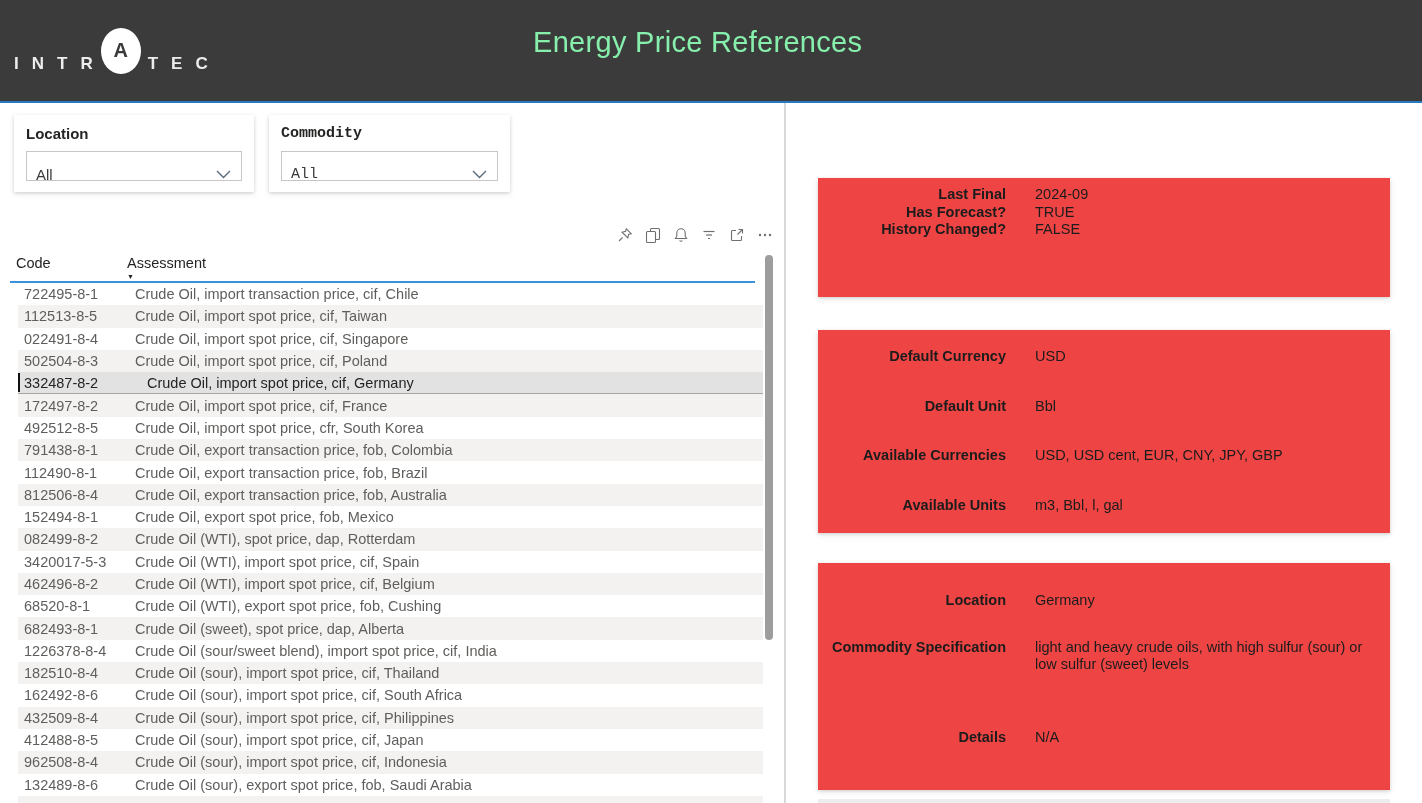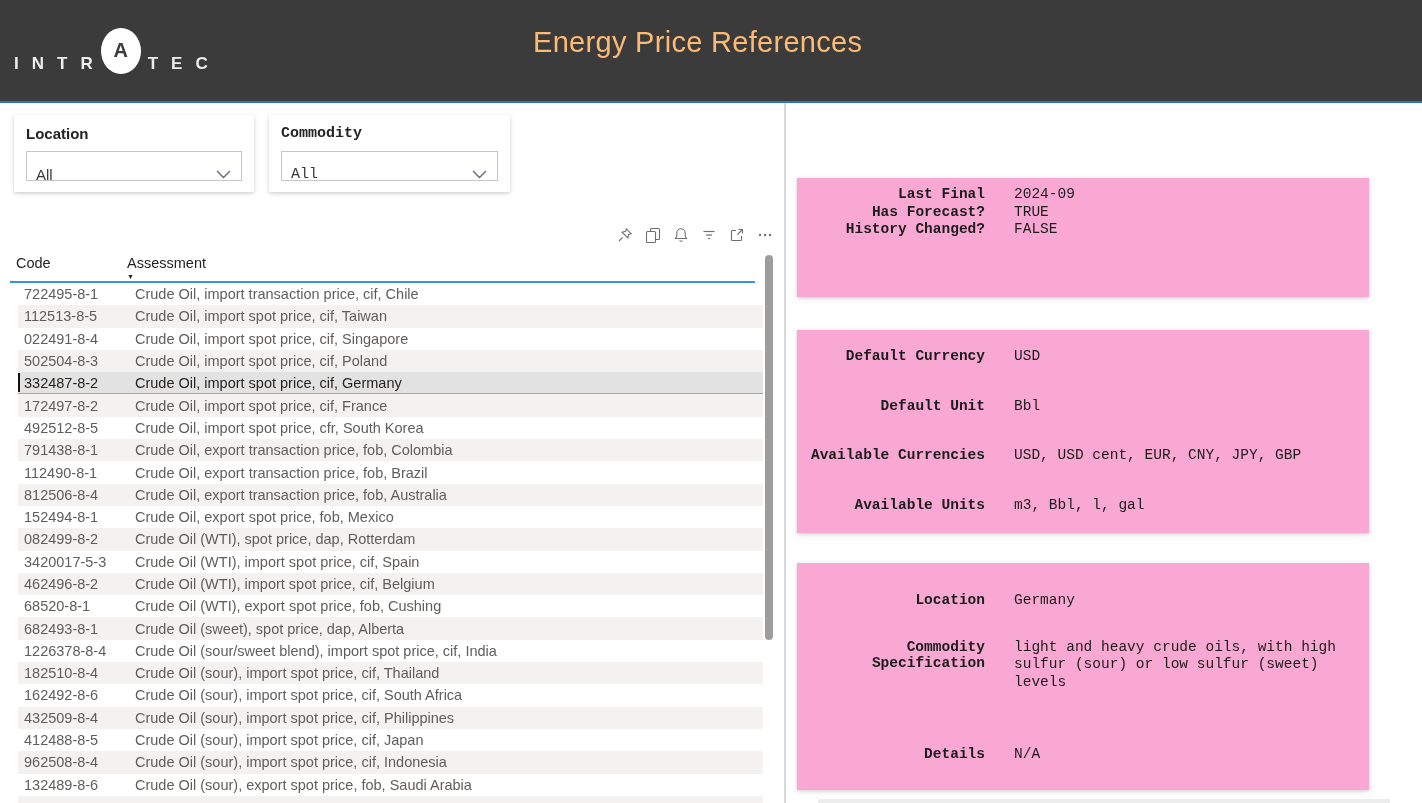--- a/index.html
+++ b/index.html
@@ -23,21 +23,21 @@
   }
   .logo-circle {
     width:40px; height:46px; border-radius:50%;
     background:#fff; color:#3b3b3b;
     display:flex; align-items:center; justify-content:center;
     font-size:20px; font-weight:700; letter-spacing:0;
     margin:0 7px 0 -5px; flex:none;
   }
   .app-title {
     position:absolute; left:533px; top:26px;
-    color:#fdba74; font-size:29px; font-weight:400; letter-spacing:.3px;
+    color:#86efac; font-size:29px; font-weight:400; letter-spacing:.3px;
     white-space:nowrap;
   }
 
   
   .filter-card {
     position:absolute; top:115px; height:77px; background:#fff;
     box-shadow:0 1px 3px rgba(0,0,0,.13), 0 2px 6px rgba(0,0,0,.09);
     padding:10px 12px;
   }
   #filter-location { left:14px;  width:240px; }
@@ -74,38 +74,38 @@
     position:relative; display:grid; grid-template-columns:111px 1fr;
     height:22.3px; align-items:center; padding-left:6px;
     font-size:14.5px; color:var(--text-secondary,#605e5c);
     cursor:pointer; white-space:nowrap; overflow:visible;
   }
   .trow:nth-child(even){ background:var(--row-stripe,#f3f2f1); }
   .trow.selected {
     background:var(--row-selected,#e2e2e2);
     color:var(--text-primary,#252423);
     border-bottom:1px solid var(--row-selected-border,#a6a6a6);
+    gap:12px;
   }
   .cursor-bar { display:none; position:absolute; left:0; top:1px; bottom:1px; width:2px; background:#111; }
   .trow.selected .cursor-bar { display:block; }
   .partial-row { position:absolute; left:18px; top:796px; width:745px; height:7px; background:var(--row-stripe,#f3f2f1); }
 
   .scrollbar-thumb {
     position:absolute; left:765px; top:255px; width:8px; height:385px;
     border-radius:4px; background:var(--scrollbar-thumb,#9d9d9d); cursor:pointer;
   }
 
   .section-divider { position:absolute; left:784px; top:103px; width:2px; height:700px; background:var(--divider,#d9d9d9); }
 
   
   .detail-card {
-    position:absolute; left:797px; width:572px; background:#f9a8d4;
+    position:absolute; left:818px; width:572px; background:#ef4444;
     box-shadow:0 1px 3px rgba(0,0,0,.13), 0 2px 7px rgba(0,0,0,.09);
     overflow:hidden;
-    font-family:Liberation Mono, monospace;
   }
   #card-status   { top:178px; height:119px; }
   #card-units    { top:330px; height:203px; }
   #card-location { top:563px; height:227px; }
   .drow { display:grid; grid-template-columns:188px 1fr; column-gap:29px; align-items:baseline; padding-right:12px; }
   .dlabel { text-align:right; font-weight:700; font-size:14.5px; color:#1c1c1c; }
   .dvalue { font-size:14.5px; color:#1c1c1c; line-height:17.5px; }
 
   #card-status  .drow { }
   #card-status  .drow:first-child { margin-top:8px; }

